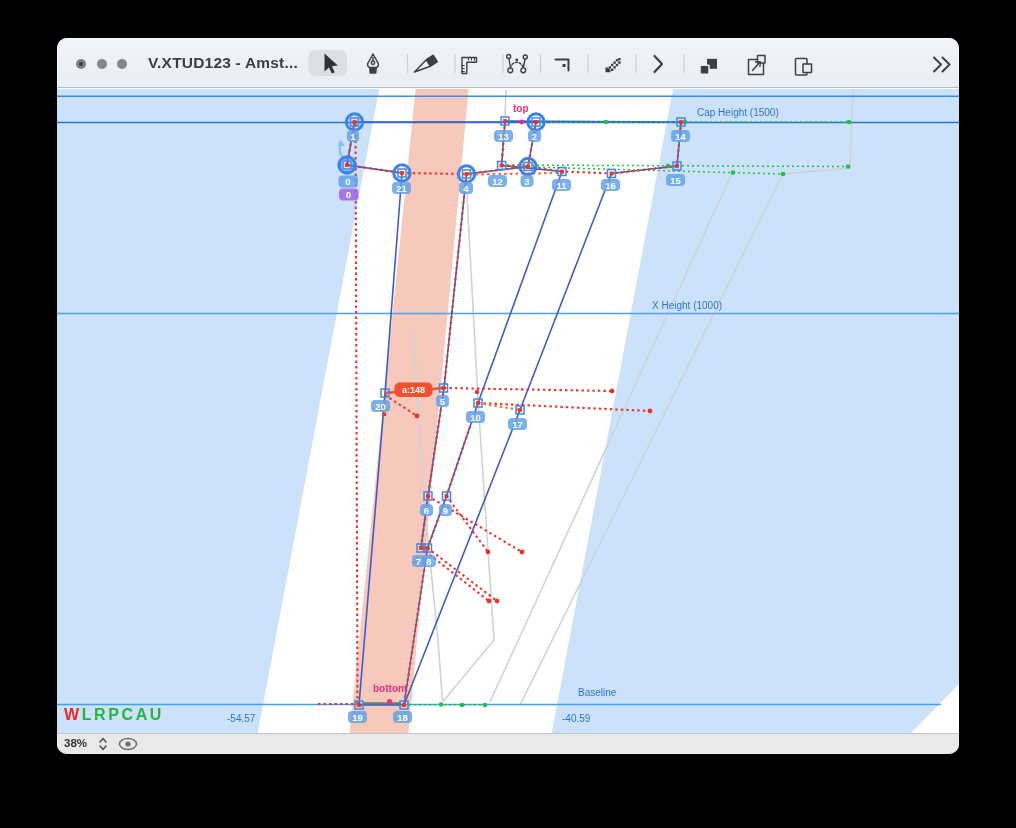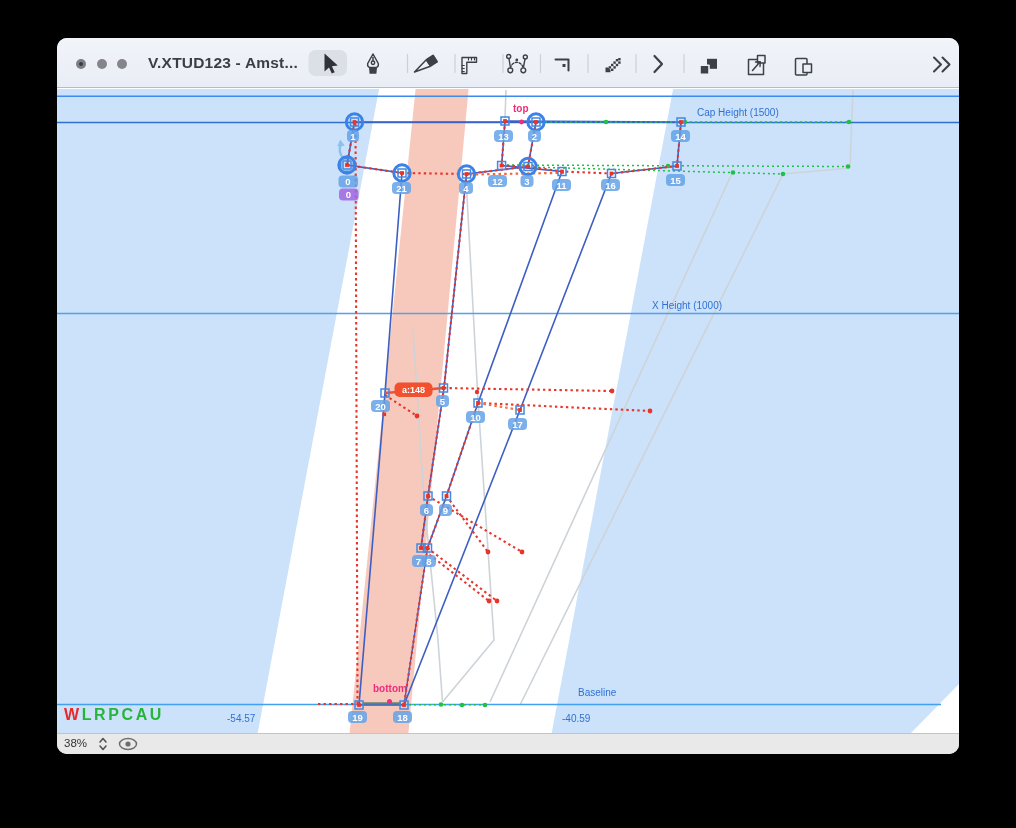--- a/index.html
+++ b/index.html
@@ -4,21 +4,21 @@
 <style>
 html,body{margin:0;padding:0;width:1016px;height:828px;background:#000;overflow:hidden;}
 *{box-sizing:border-box;}
 body{font-family:"Liberation Sans", sans-serif;}
 #win{position:absolute;left:57px;top:38px;width:902px;height:716px;border-radius:10px;background:#fff;overflow:hidden;}
 #titlebar{position:absolute;left:0;top:0;width:902px;height:50px;background:linear-gradient(#f1f4f9,#e9edf5);border-bottom:1px solid #b7bbc3;}
 #statusbar{position:absolute;left:0;top:695px;width:902px;height:21px;background:#e9e9ea;border-top:1px solid #c4c4c6;}
 #canvas{position:absolute;left:0;top:51px;}
 .tl{position:absolute;top:21px;width:10px;height:10px;border-radius:50%;}
 #title{position:absolute;left:91px;top:16px;font-size:15.5px;font-weight:700;color:#3a3e45;letter-spacing:.2px;}
-#pct{position:absolute;left:7px;top:699px;font-size:11.5px;color:#333;}
+#pct{position:absolute;left:7px;top:699px;font-size:11.5px;color:#333;font-weight:bold;}
 </style>
 </head>
 <body>
 <div id="win">
   <div id="titlebar"></div>
   <div class="tl" style="left:19.3px;background:#7e7e84;"></div>
   <div class="tl" style="left:39.9px;background:#85858b;"></div>
   <div class="tl" style="left:60.3px;background:#85858b;"></div>
   <div style="position:absolute;left:22.3px;top:24px;width:4px;height:4px;border-radius:50%;background:#3a3a40;"></div>
   <div id="title">V.XTUD123 - Amst...</div>

